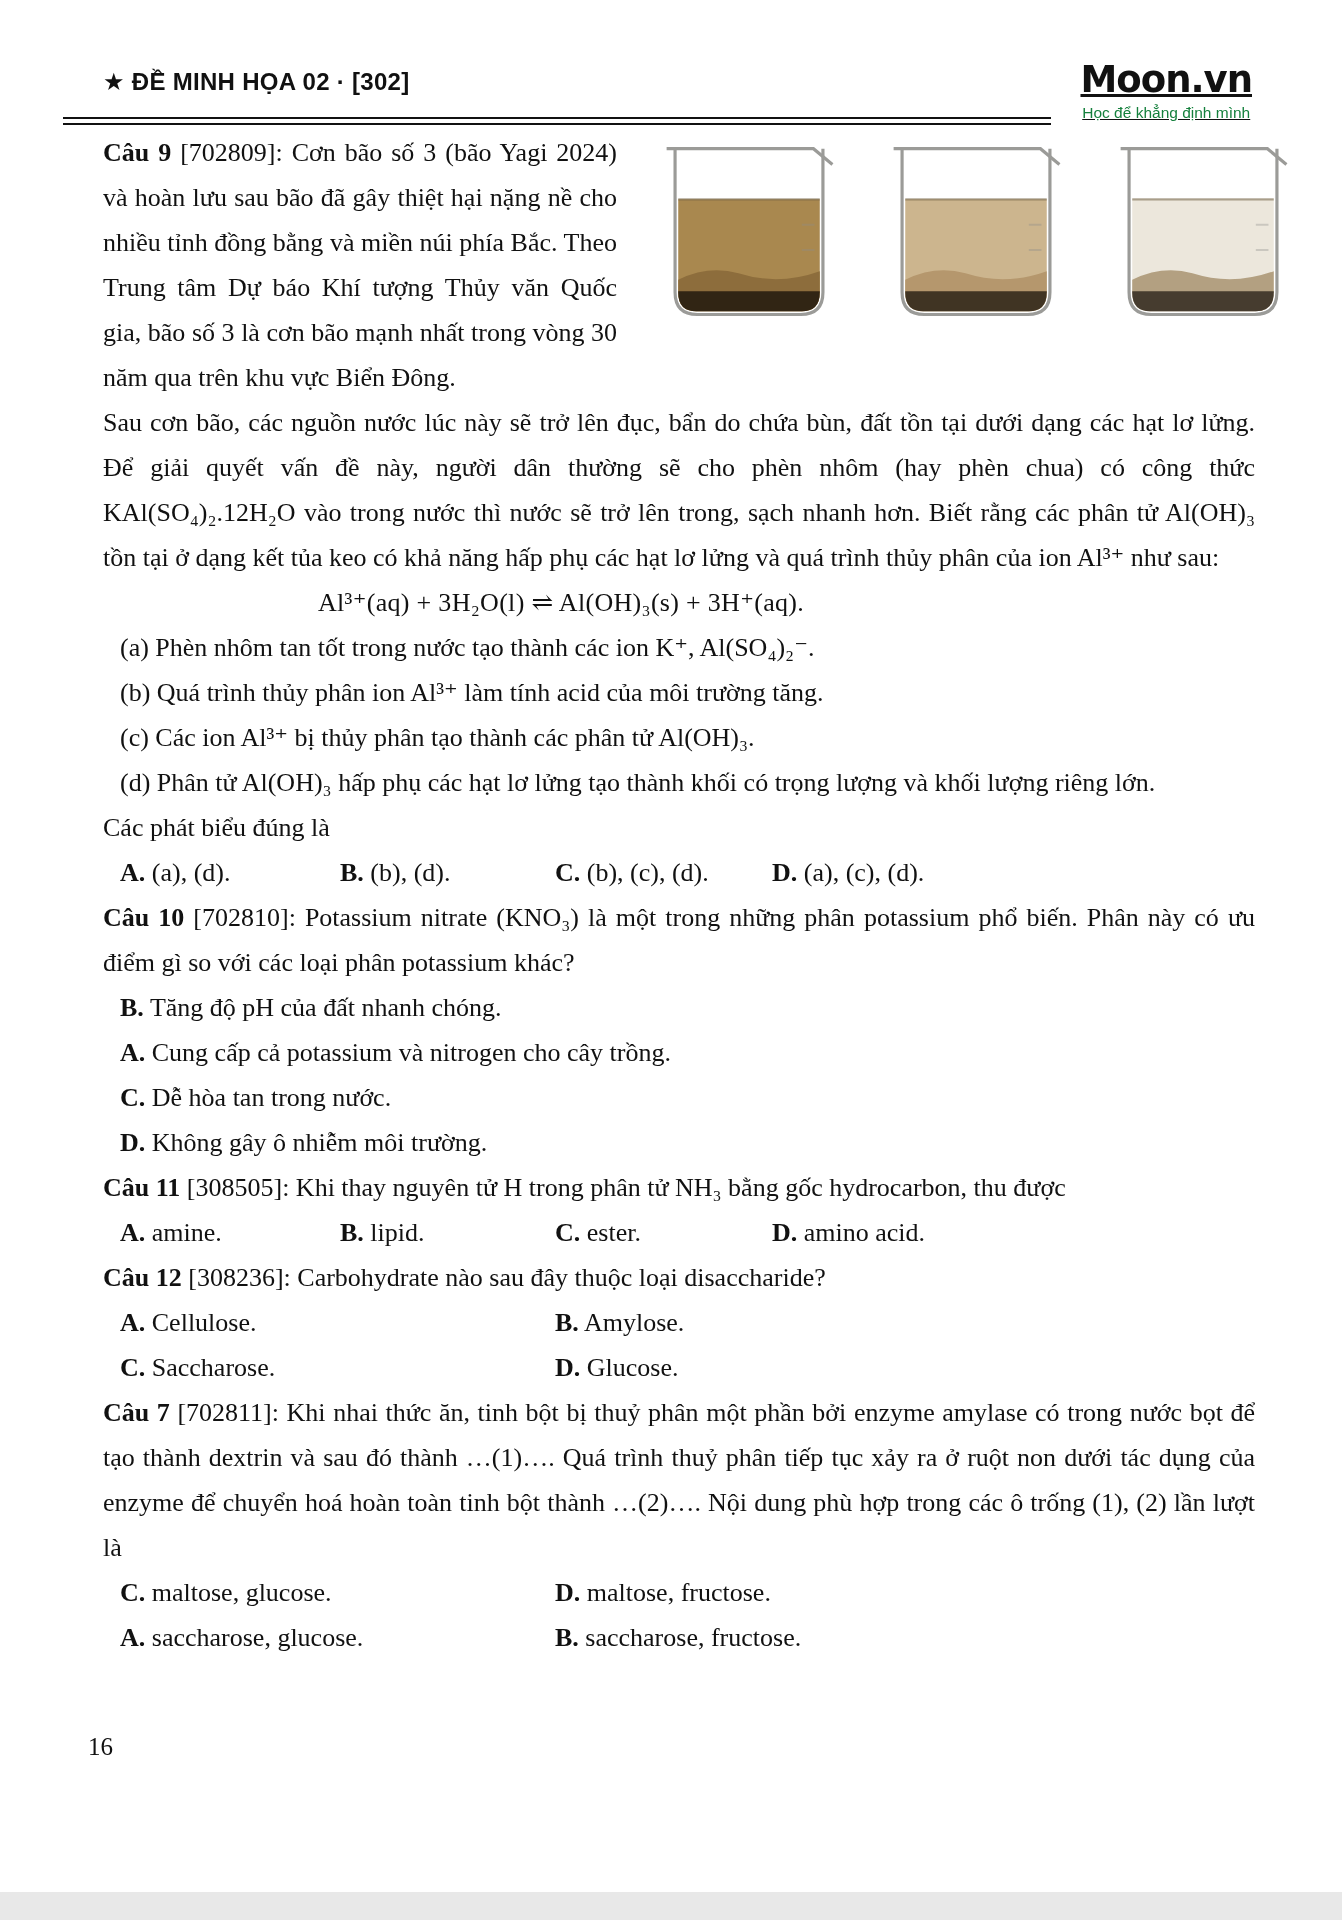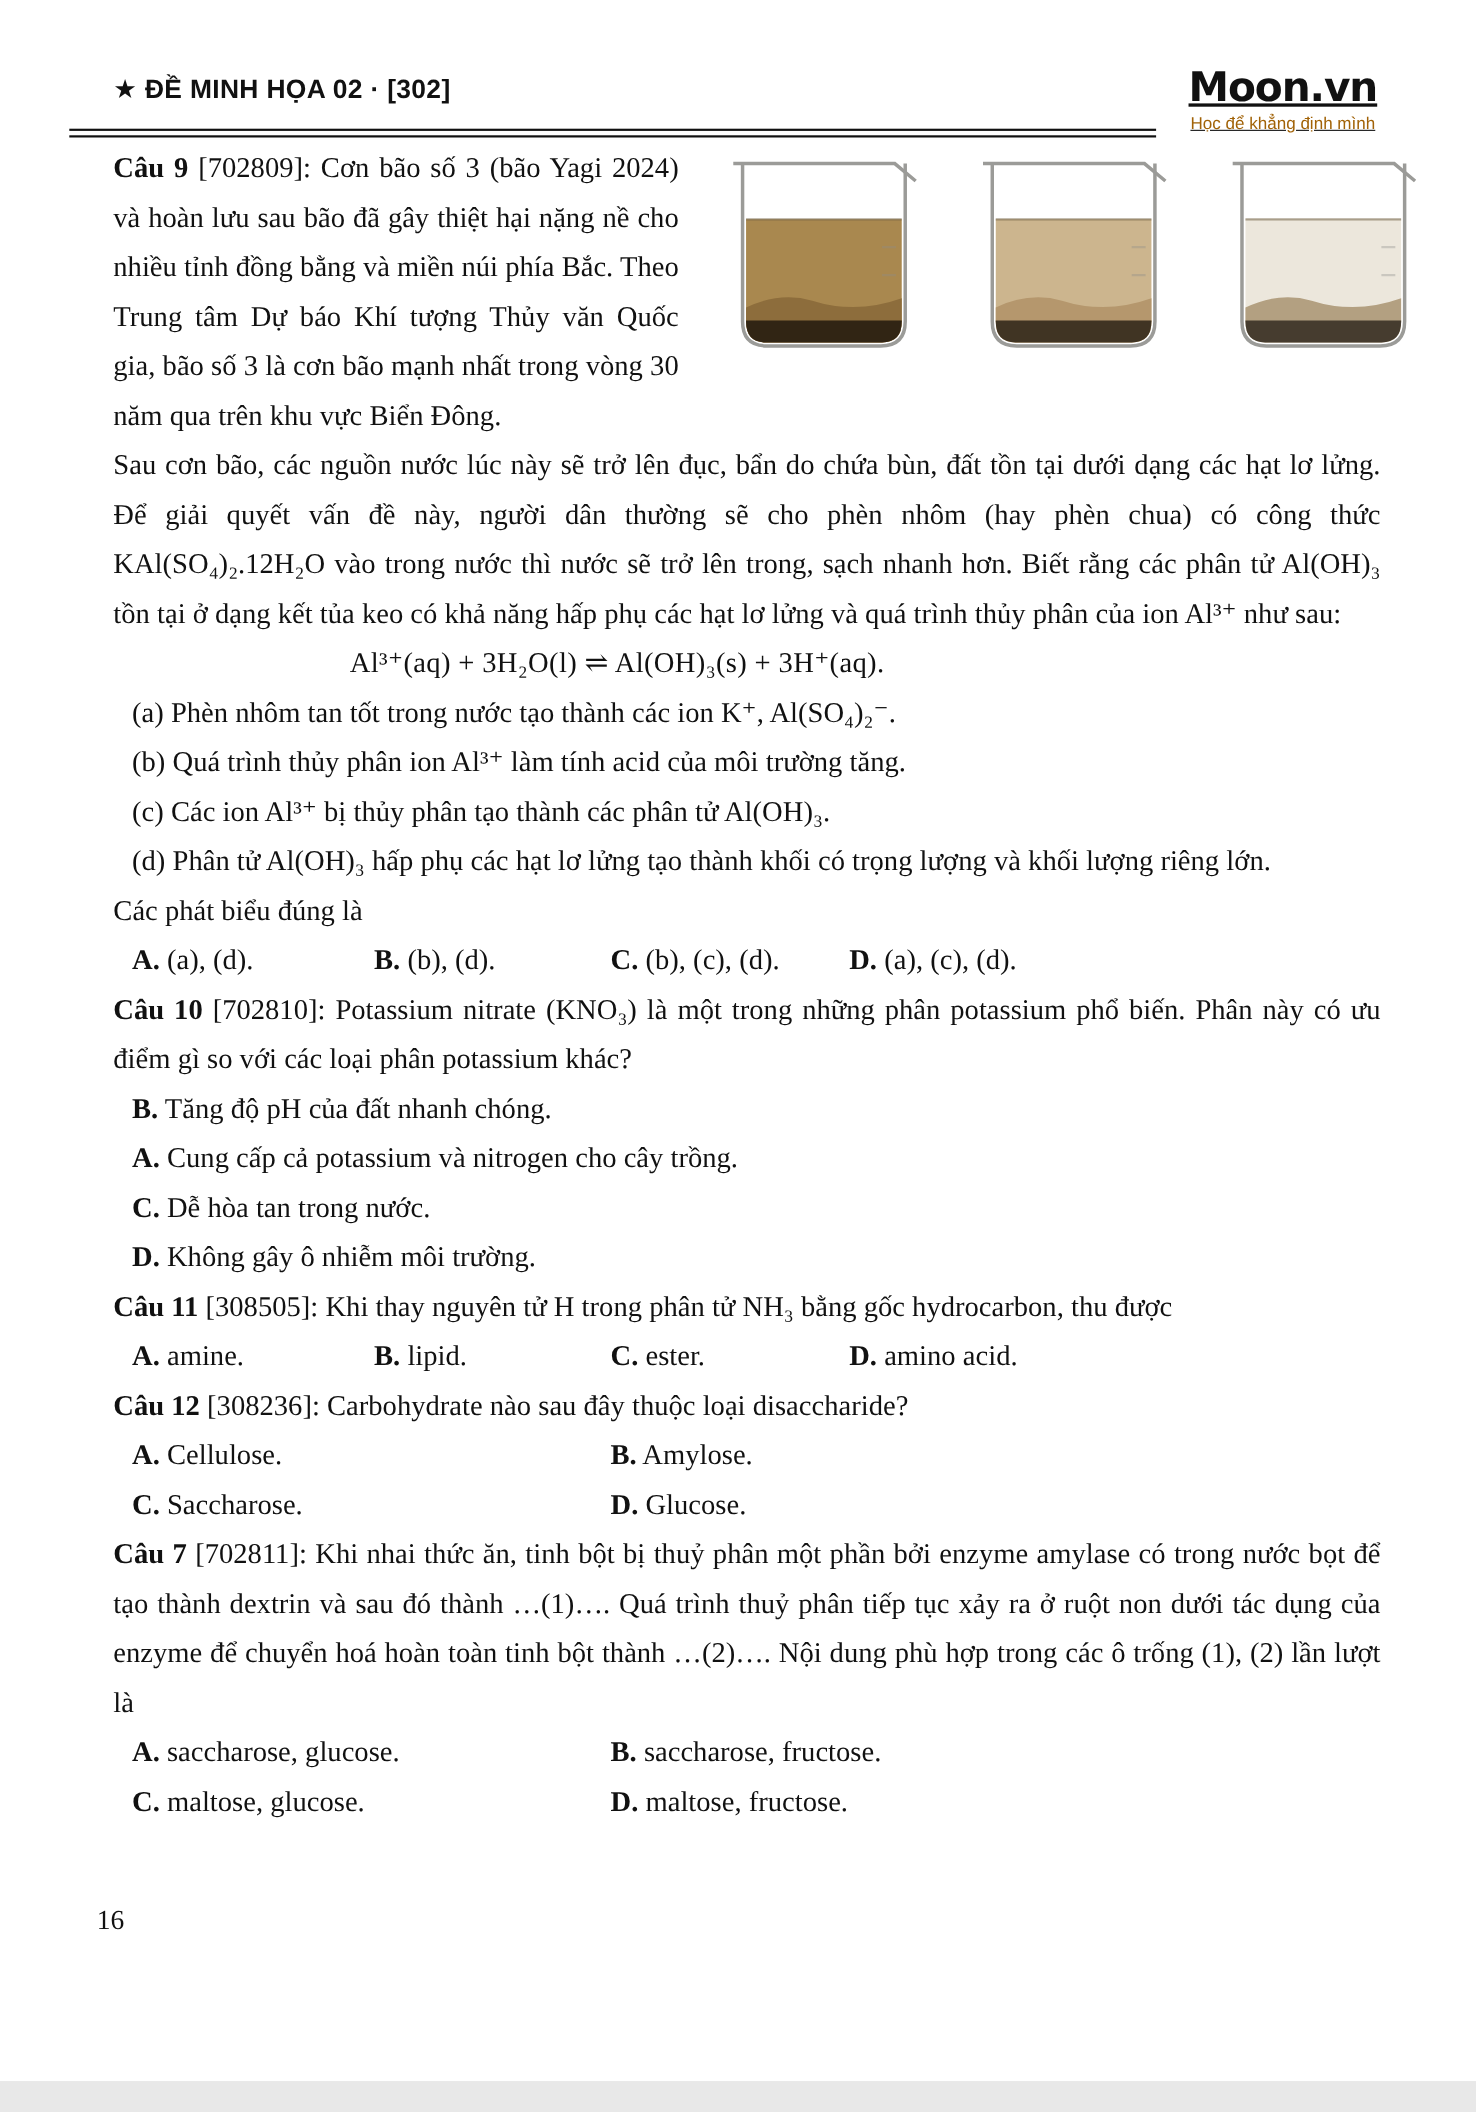--- a/index.html
+++ b/index.html
@@ -23,21 +23,21 @@
     font-family:"Liberation Sans","DejaVu Sans",sans-serif;
     font-weight:bold;font-size:24px;letter-spacing:.3px;line-height:1.2;
   }
   .brand{position:absolute;right:90px;top:60px;text-align:center;line-height:1.1;text-decoration:underline;}
   .brand-name{
     font-family:"DejaVu Sans","Liberation Sans",sans-serif;
     font-weight:800;font-size:37px;letter-spacing:-1px;
   }
   .brand-tag{
     font-family:"Liberation Sans","DejaVu Sans",sans-serif;
-    font-size:15.5px;margin-top:3px;color:#a16207;
+    font-size:15.5px;margin-top:3px;color:#15803d;
   }
   .hdr-rule{
     position:absolute;left:63px;top:117px;width:988px;height:4px;
     border-top:2.5px solid #111;border-bottom:2.5px solid #111;
   }
 
   
   p{margin:0;}
   .justify{text-align:justify;}
   .indent{text-indent:17px;}
@@ -151,25 +151,25 @@
       </div>
       <div class="opts2">
         <span class="o1"><b class="opt-label">C.</b> <span>Saccharose.</span></span>
         <span class="o2"><b class="opt-label">D.</b> <span>Glucose.</span></span>
       </div>
     </section>
 
     <section>
       <p class="justify"><b class="qnum">Câu 7</b><span> [702811]: Khi nhai thức ăn, tinh bột bị thuỷ phân một phần bởi enzyme amylase có trong nước bọt để tạo thành dextrin và sau đó thành …(1)…. Quá trình thuỷ phân tiếp tục xảy ra ở ruột non dưới tác dụng của enzyme để chuyển hoá hoàn toàn tinh bột thành …(2)…. Nội dung phù hợp trong các ô trống (1), (2) lần lượt là</span></p>
       <div class="opts2">
+        <span class="o1"><b class="opt-label">C.</b> <span>maltose, glucose.</span></span>
+        <span class="o2"><b class="opt-label">D.</b> <span>maltose, fructose.</span></span>
+      </div>
+      <div class="opts2">
         <span class="o1"><b class="opt-label">A.</b> <span>saccharose, glucose.</span></span>
         <span class="o2"><b class="opt-label">B.</b> <span>saccharose, fructose.</span></span>
-      </div>
-      <div class="opts2">
-        <span class="o1"><b class="opt-label">C.</b> <span>maltose, glucose.</span></span>
-        <span class="o2"><b class="opt-label">D.</b> <span>maltose, fructose.</span></span>
       </div>
     </section>
 
   </div>
 
   <div class="page-number">16</div>
 </div>
 
 </body></html>

